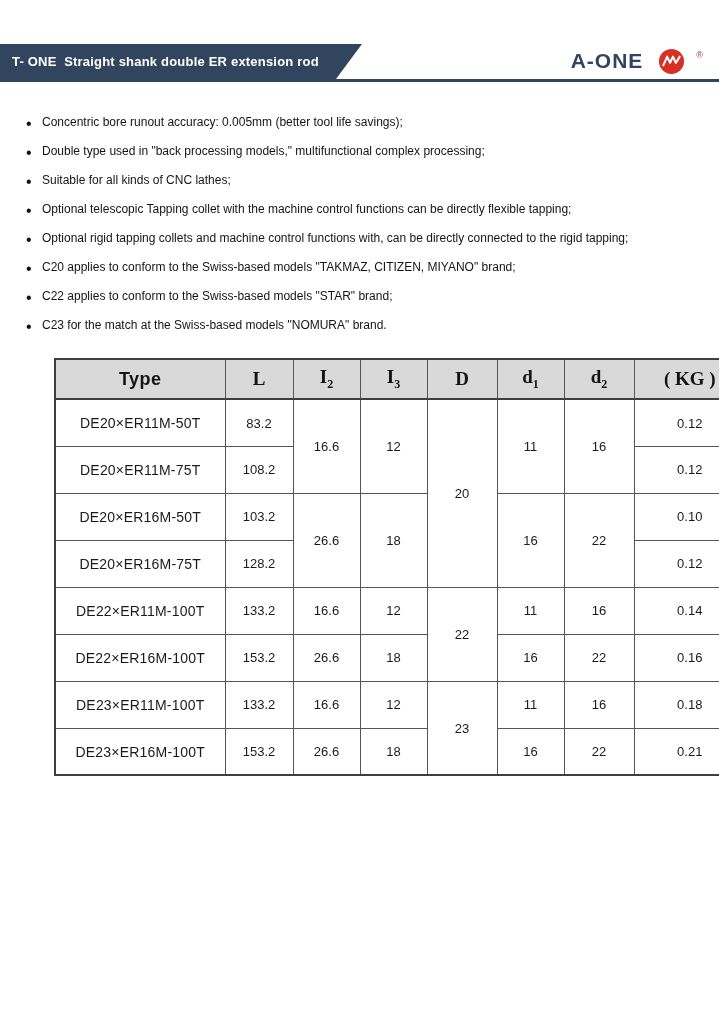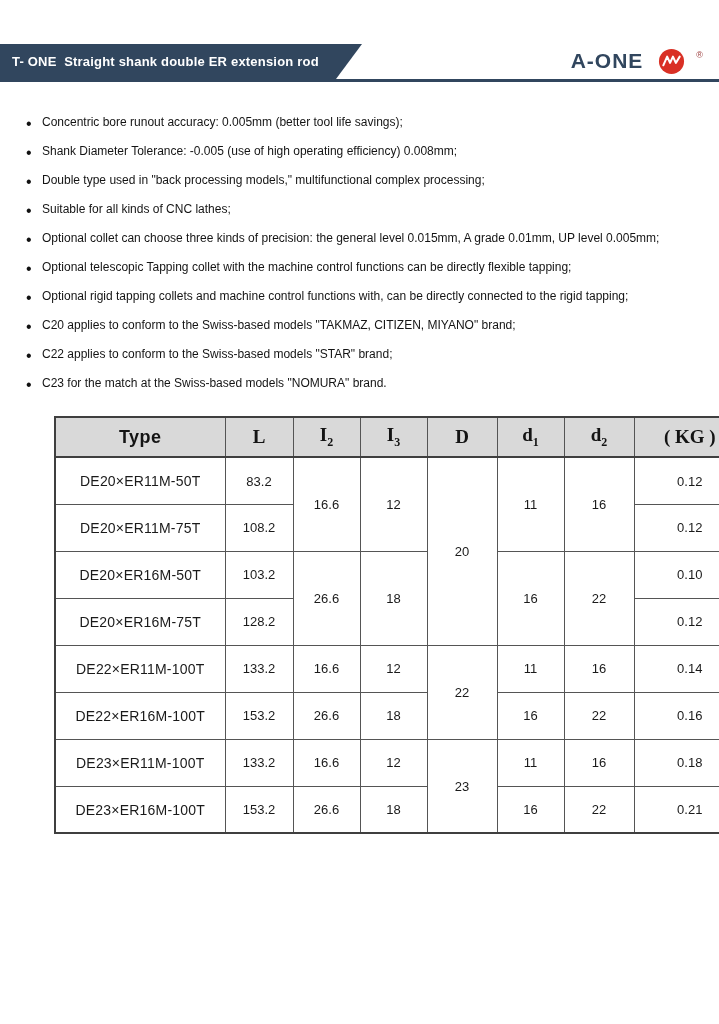--- a/index.html
+++ b/index.html
@@ -114,24 +114,22 @@
     <svg class="logo-circle" viewBox="0 0 28 28">
       <circle cx="14" cy="14" r="13" fill="#d93025"></circle>
       <path d="M5.5 18 L9.5 9 L12.5 15.5 L15.5 9 L18.5 15.5 L22.5 9" fill="none" stroke="#ffffff" stroke-width="2.1" stroke-linecap="round" stroke-linejoin="round"></path>
     </svg>
     <span class="reg-mark">®</span>
   </div>
 </header>
 
 <ul class="bullets">
   <li>Concentric bore runout accuracy: 0.005mm (better tool life savings);</li>
-  <li>Shank Diameter Tolerance: -0.005 (use of high operating efficiency) 0.008mm;</li>
   <li>Double type used in "back processing models," multifunctional complex processing;</li>
   <li>Suitable for all kinds of CNC lathes;</li>
-  <li>Optional collet can choose three kinds of precision: the general level 0.015mm, A grade 0.01mm, UP level 0.005mm;</li>
   <li>Optional telescopic Tapping collet with the machine control functions can be directly flexible tapping;</li>
   <li>Optional rigid tapping collets and machine control functions with, can be directly connected to the rigid tapping;</li>
   <li>C20 applies to conform to the Swiss-based models "TAKMAZ, CITIZEN, MIYANO" brand;</li>
   <li>C22 applies to conform to the Swiss-based models "STAR" brand;</li>
   <li>C23 for the match at the Swiss-based models "NOMURA" brand.</li>
 </ul>
 
 <div class="table-wrap">
   <table>
     <colgroup>

